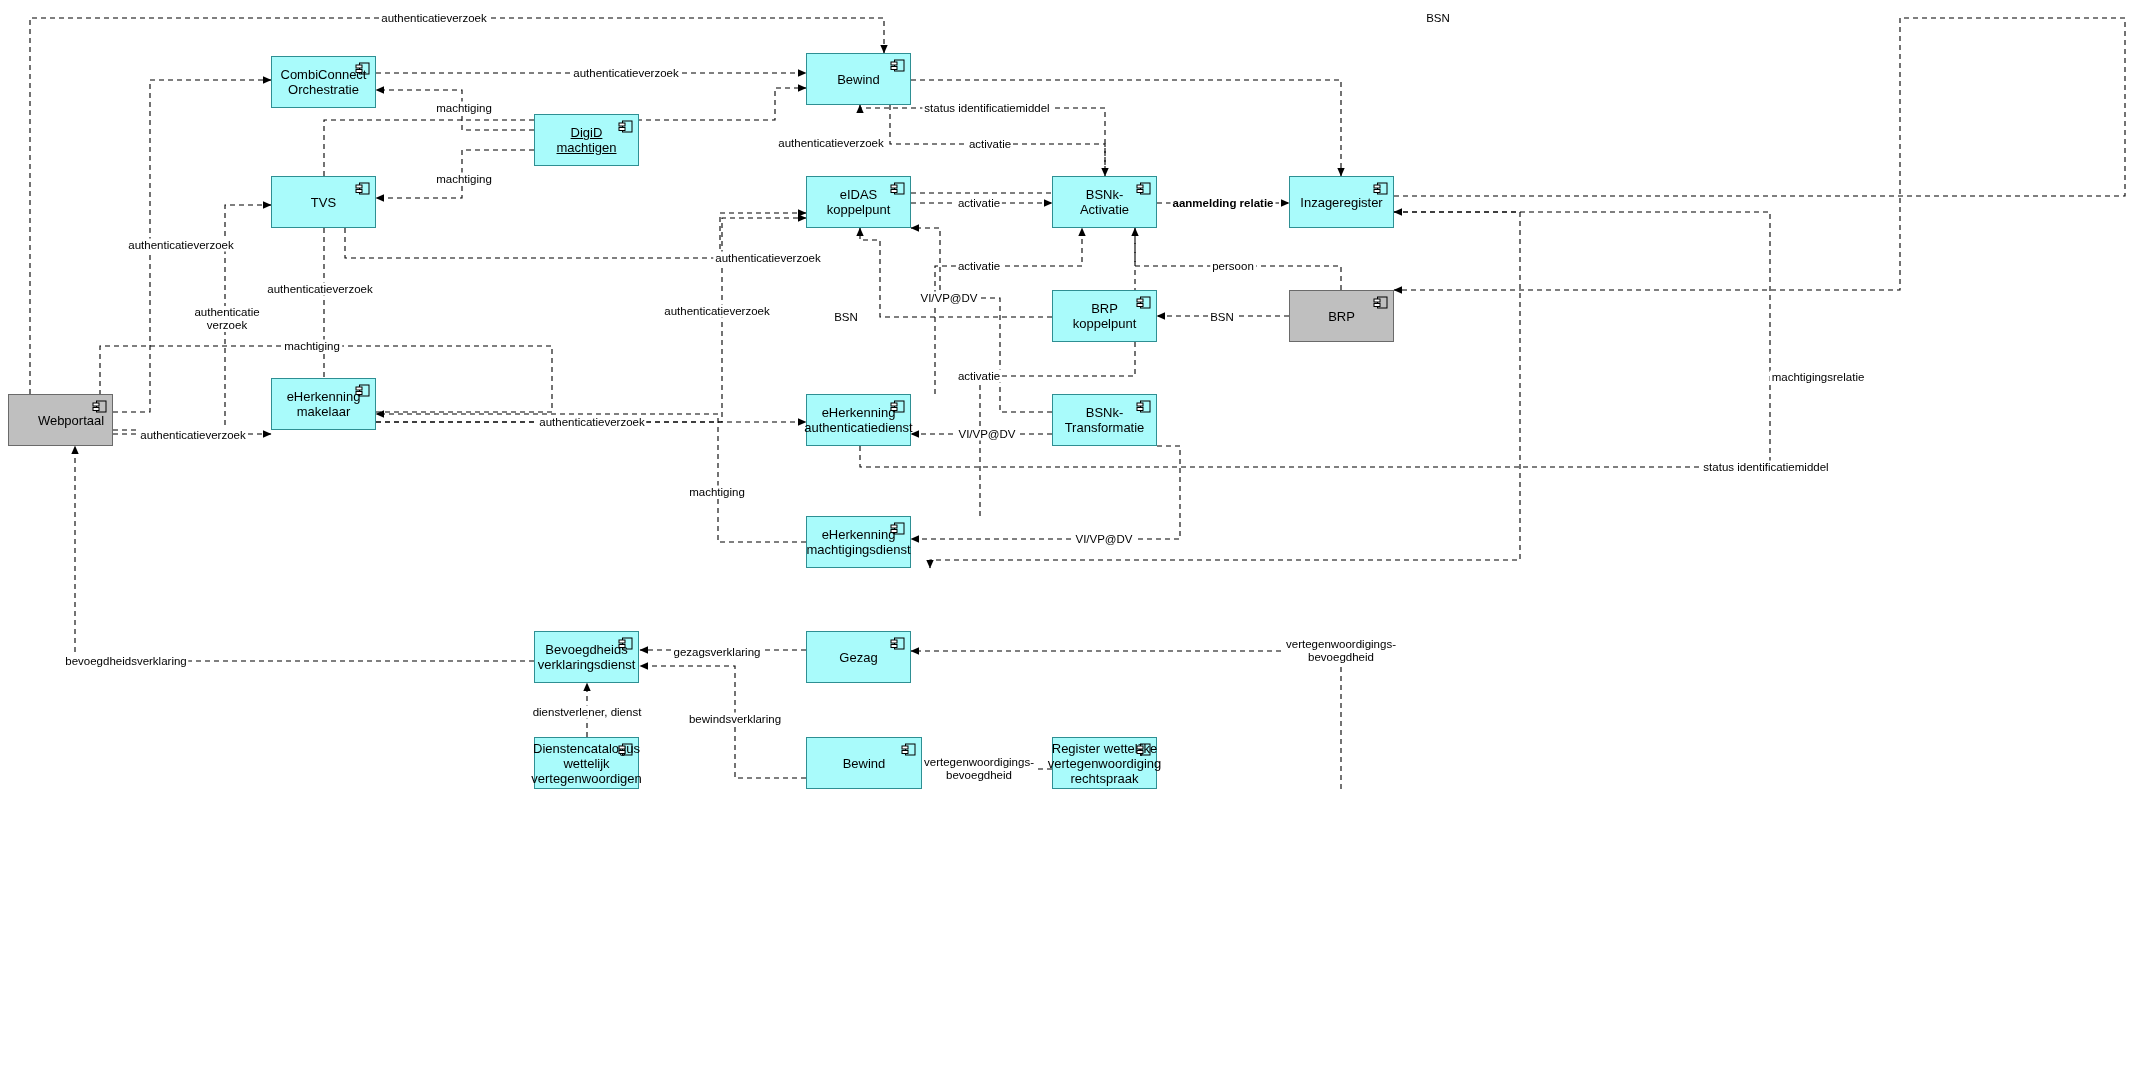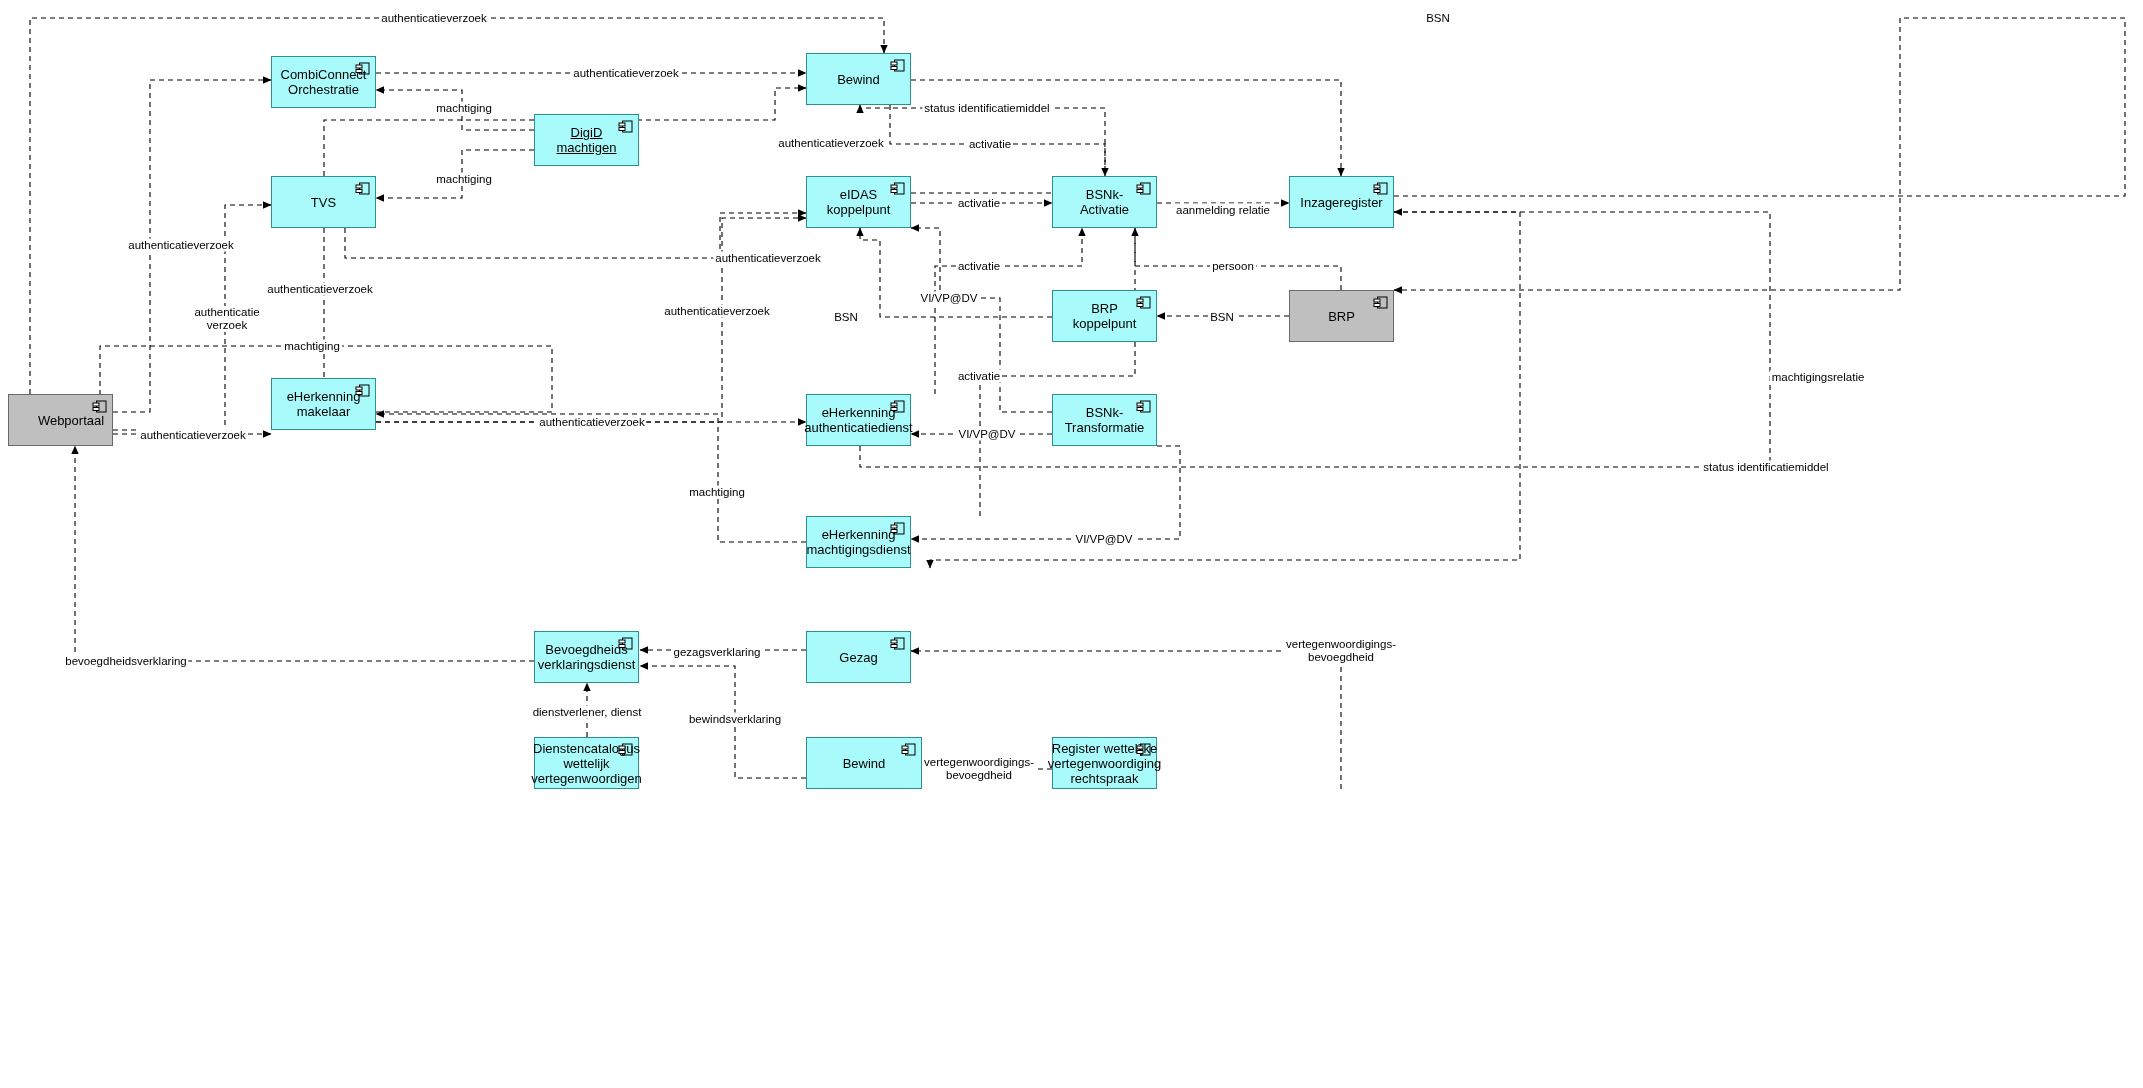--- a/index.html
+++ b/index.html
@@ -339,21 +339,21 @@
       <div class="edge-label" style="left: 320px; top: 289px;">authenticatieverzoek</div>
       <div class="edge-label" style="left: 227px; top: 319px;">authenticatie
 verzoek</div>
       <div class="edge-label" style="left: 312px; top: 346px;">machtiging</div>
       <div class="edge-label" style="left: 717px; top: 311px;">authenticatieverzoek</div>
       <div class="edge-label" style="left: 193px; top: 435px;">authenticatieverzoek</div>
       <div class="edge-label" style="left: 592px; top: 422px;">authenticatieverzoek</div>
       <div class="edge-label" style="left: 987px; top: 108px;">status identificatiemiddel</div>
       <div class="edge-label" style="left: 990px; top: 144px;">activatie</div>
       <div class="edge-label" style="left: 979px; top: 203px;">activatie</div>
-      <div class="edge-label" style="left: 1223px; top: 210px;">aanmelding relatie</div>
+      <div class="edge-label" style="left: 1223px; top: 203px; font-weight: bold;">aanmelding relatie</div>
       <div class="edge-label" style="left: 979px; top: 266px;">activatie</div>
       <div class="edge-label" style="left: 949px; top: 298px;">VI/VP@DV</div>
       <div class="edge-label" style="left: 846px; top: 317px;">BSN</div>
       <div class="edge-label" style="left: 1233px; top: 266px;">persoon</div>
       <div class="edge-label" style="left: 1222px; top: 317px;">BSN</div>
       <div class="edge-label" style="left: 979px; top: 376px;">activatie</div>
       <div class="edge-label" style="left: 987px; top: 434px;">VI/VP@DV</div>
       <div class="edge-label" style="left: 1104px; top: 539px;">VI/VP@DV</div>
       <div class="edge-label" style="left: 717px; top: 492px;">machtiging</div>
       <div class="edge-label" style="left: 1818px; top: 377px;">machtigingsrelatie</div>

